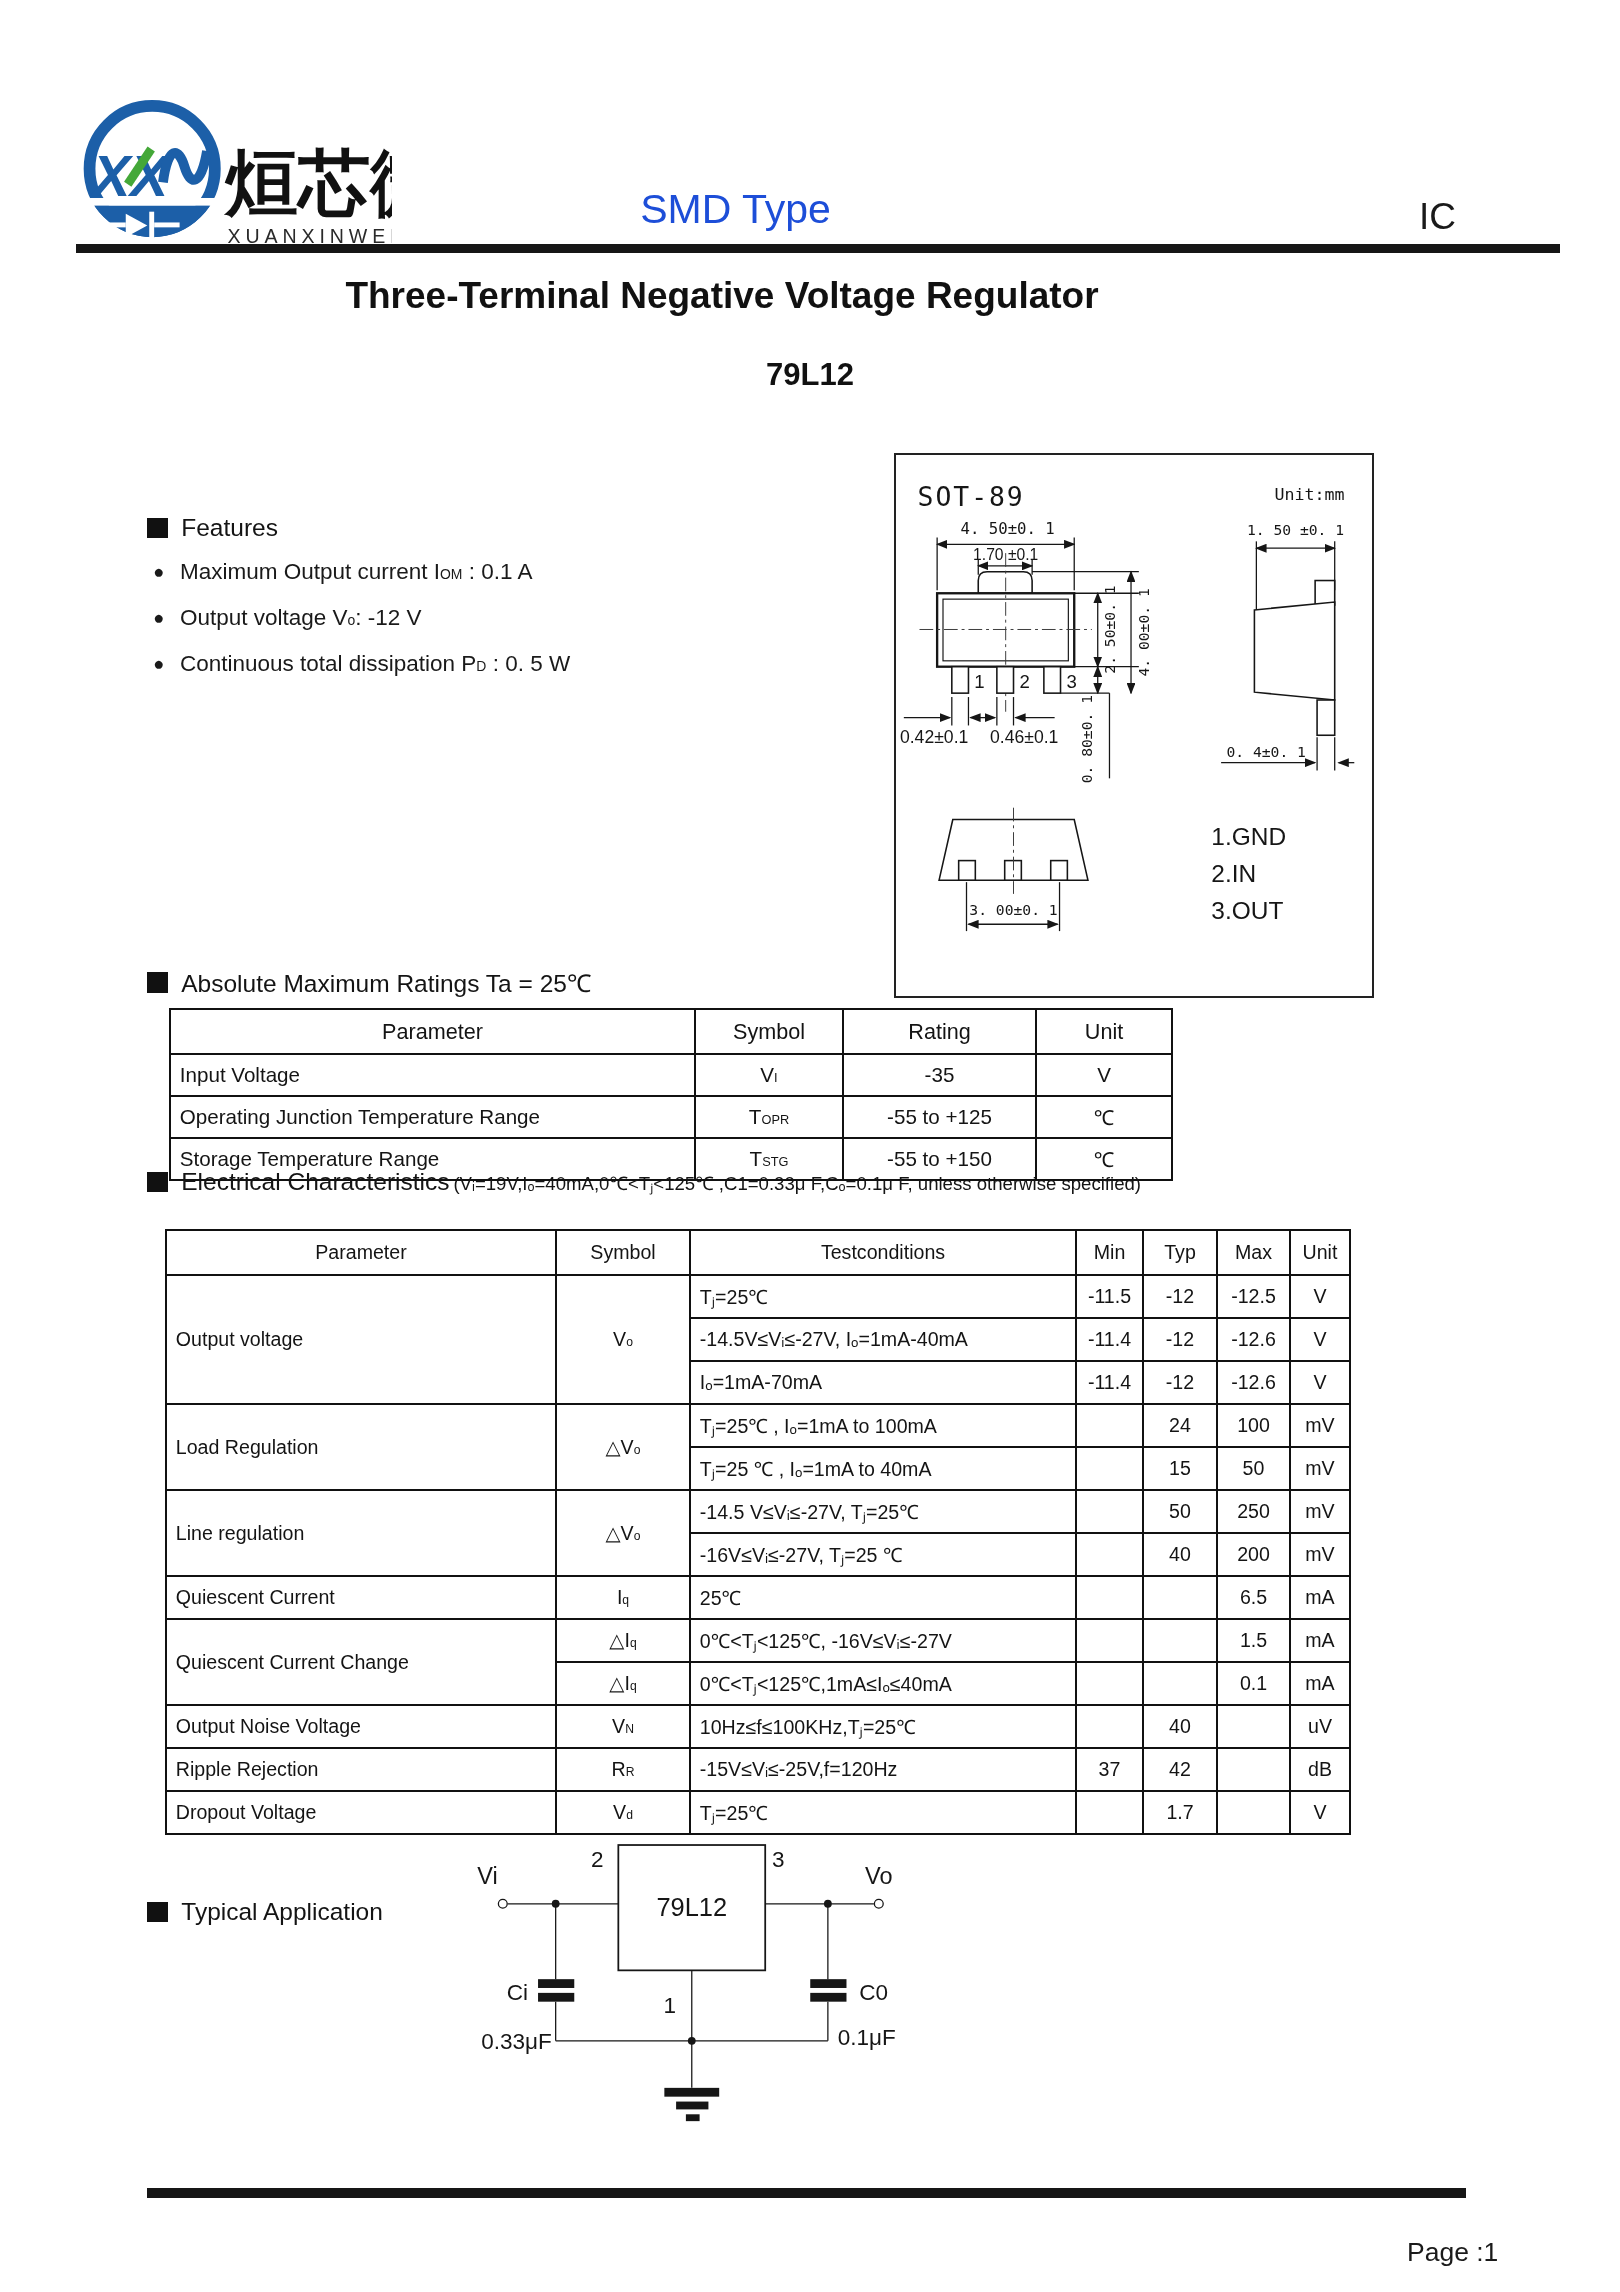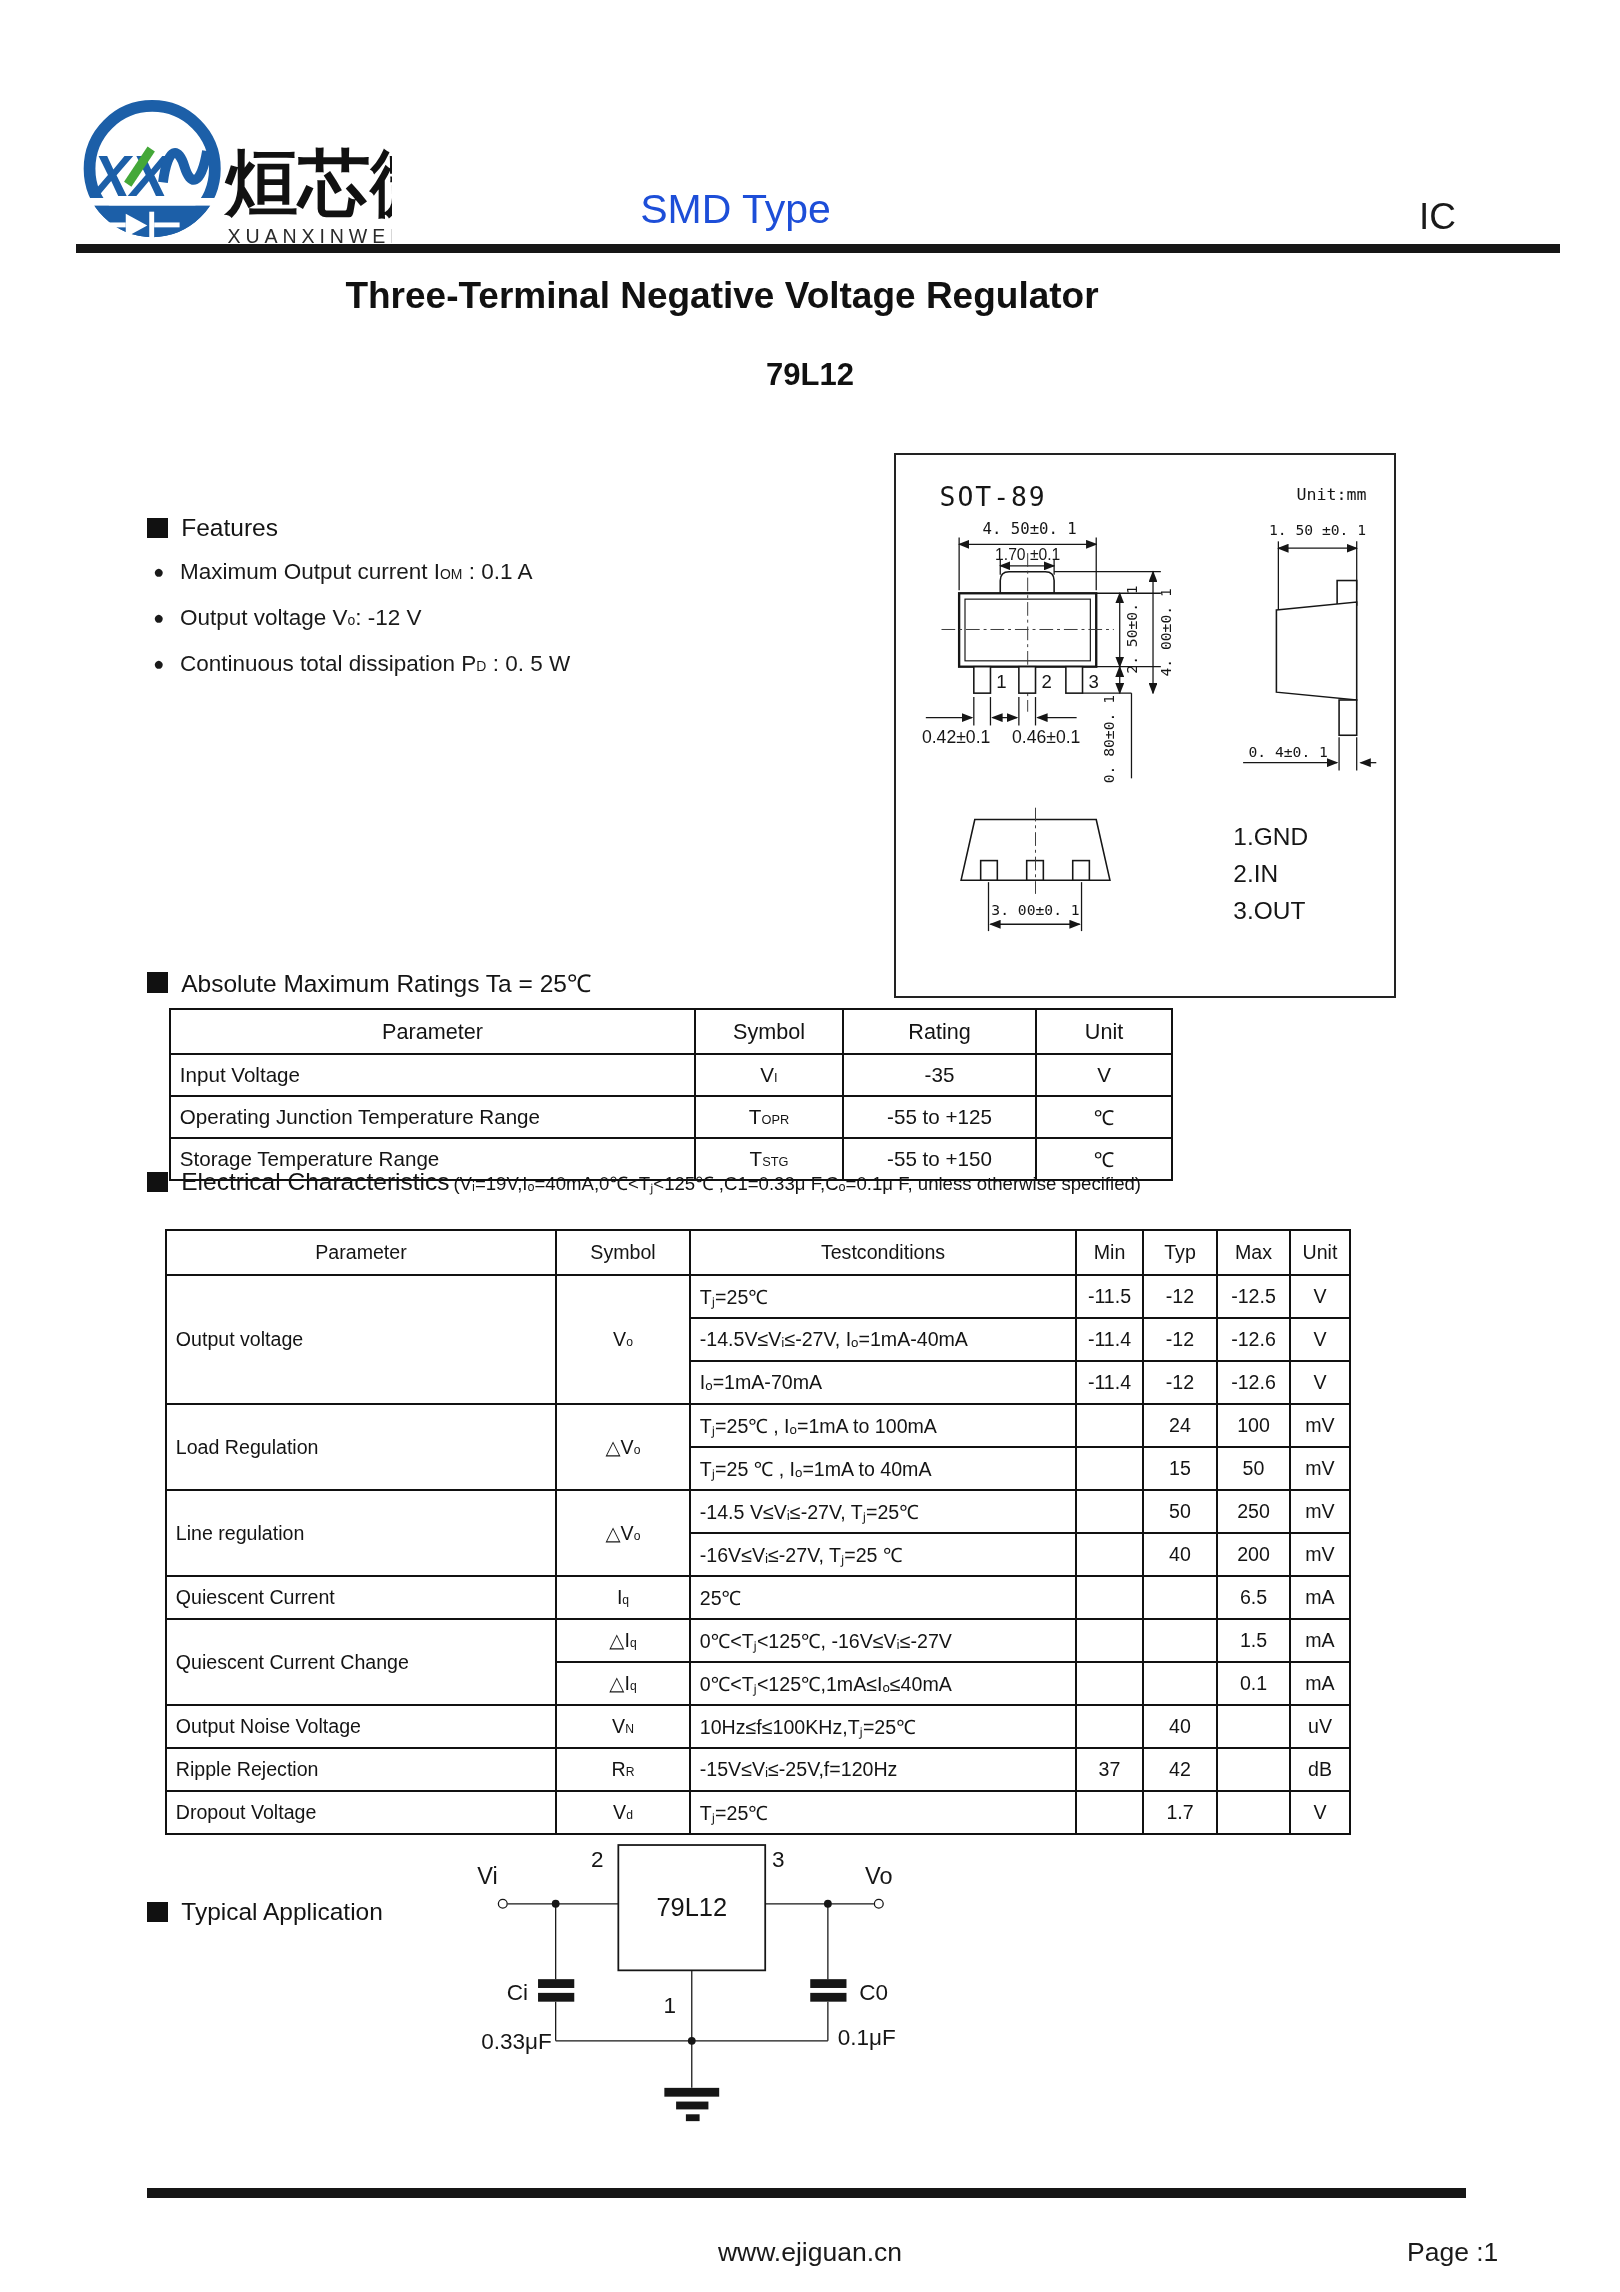--- a/index.html
+++ b/index.html
@@ -21,21 +21,21 @@
   .sec{display:flex;align-items:center;gap:13.7px;}
   .sq{width:20.6px;height:20.6px;background:#111;flex:0 0 auto;}
   .sec-label{font-size:24.5px;color:#141414;}
   .sec-note{font-size:18.6px;color:#141414;margin-left:3.9px;}
 
   
   .feat{display:flex;align-items:center;gap:15.7px;font-size:22.5px;color:#1a1a1a;}
   .blt{font-size:18.6px;line-height:1;}
 
   
-  .pkg-box{left:894px;top:453px;width:476px;height:541px;border:2px solid #222;padding-left:22px;}
+  .pkg-box{left:894px;top:453px;width:476px;height:541px;border:2px solid #222;}
 
   
   table.tbl{border-collapse:collapse;table-layout:fixed;position:absolute;border:2.9px solid #111;}
   .tbl td{border:2px solid #111;text-align:center;padding:0 5.9px;font-size:20.6px;color:#141414;
           overflow:hidden;white-space:nowrap;}
   .tbl tr.hd td{border-bottom:2.9px solid #111;font-size:21.6px;}
   .tbl td.pl{text-align:left;padding-left:8.8px;border-radius:11px;}
   #abs-tbl{left:169px;top:1008px;width:1003px;}
   #abs-tbl td{height:40px;}
   #abs-tbl tr.hd td{height:43px;}
@@ -408,17 +408,16 @@
     <circle cx="251" cy="210" r="4" fill="#161616"></circle>
     <text class="ssans" x="222" y="182" font-size="23">1</text>
     <g>
       <rect x="223" y="258" width="56" height="9" fill="#161616"></rect>
       <rect x="235" y="272" width="33" height="8" fill="#161616"></rect>
       <rect x="245" y="285" width="14" height="7" fill="#161616"></rect>
     </g>
   </svg>
 
   <div class="abs rule ftr-rule"></div>
-  <div class="abs ftr-site">www.ejiguan.cn</div>
   <div class="abs ftr-page">Page :1</div>
 
 </div>
 
 
 </body></html>

